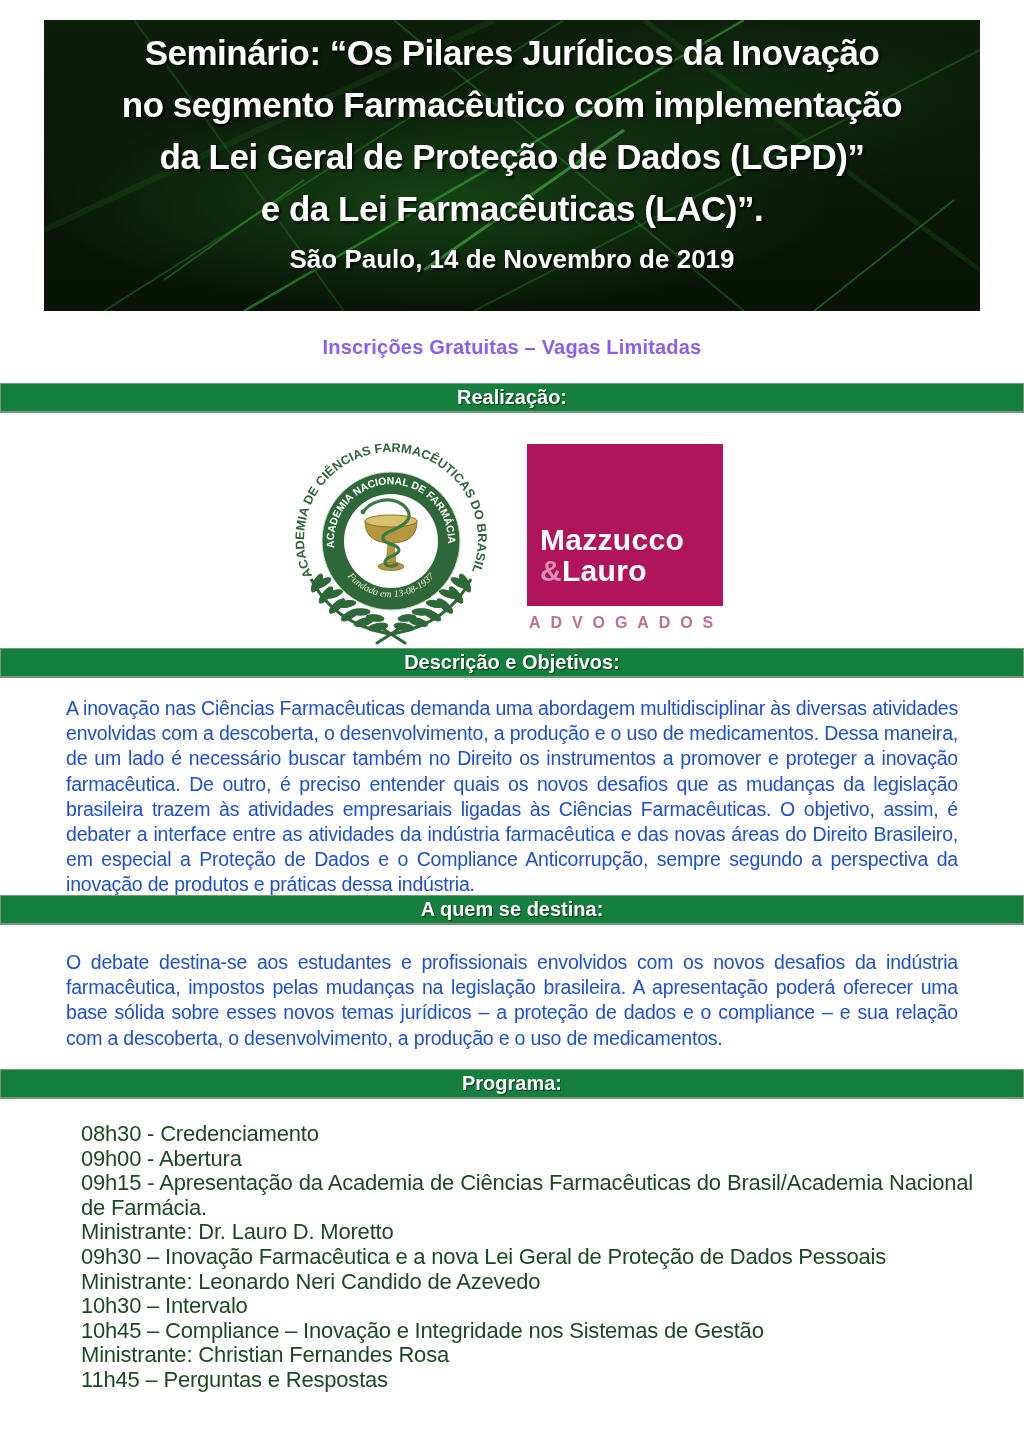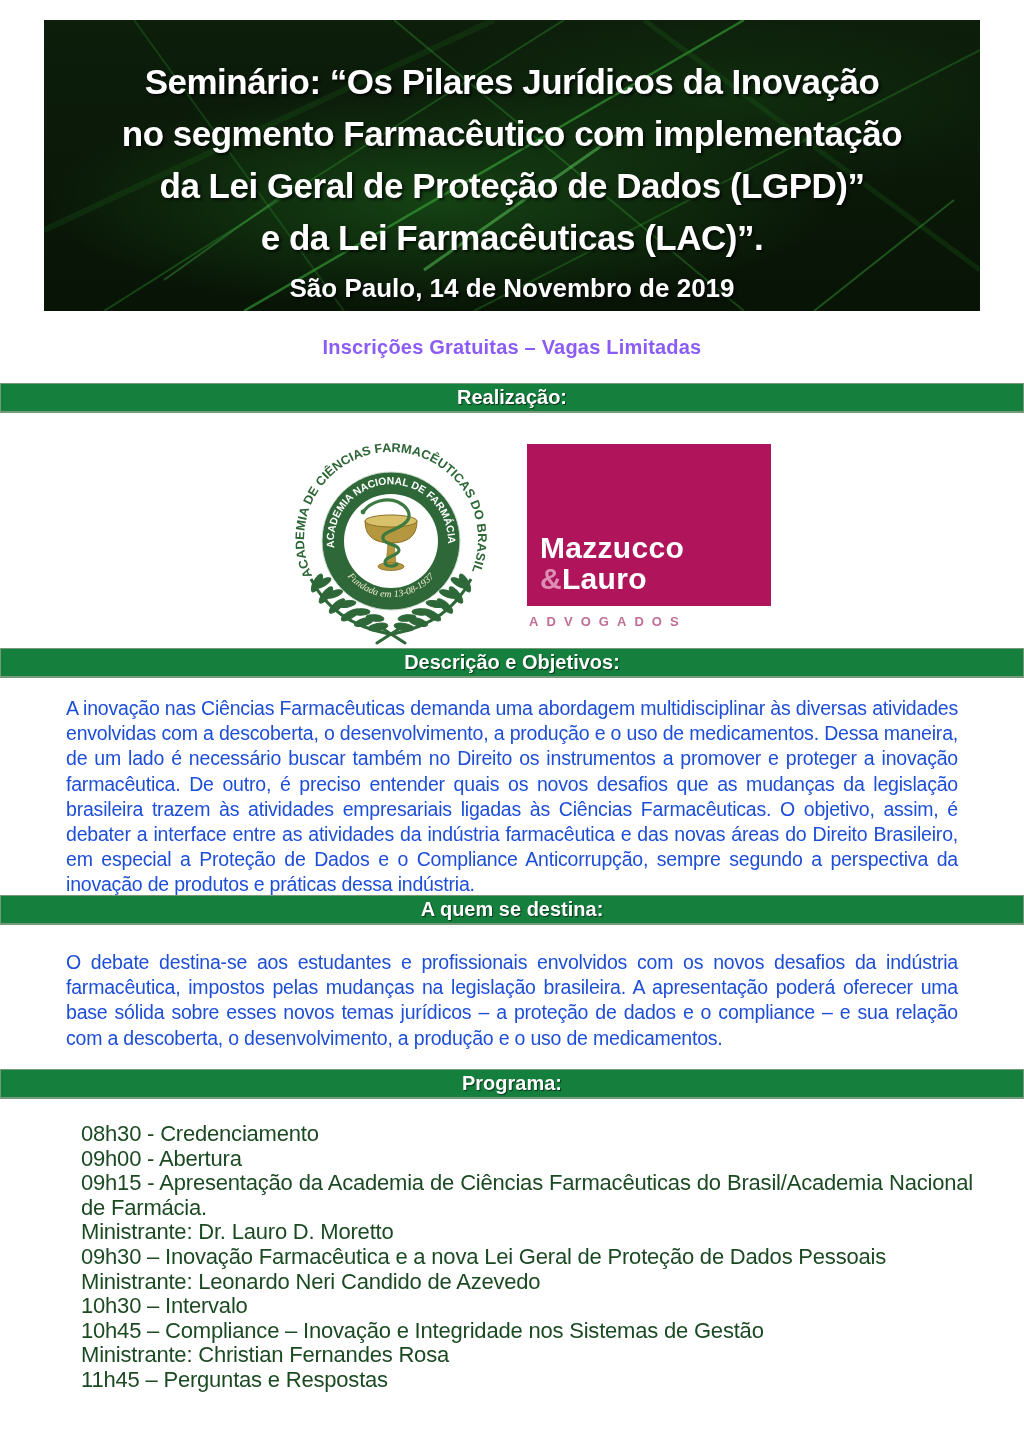--- a/index.html
+++ b/index.html
@@ -11,21 +11,21 @@
   
   .banner{
     position:absolute;left:44px;top:20px;width:936px;height:291px;
     background:
       radial-gradient(ellipse 60% 55% at 42% 62%, rgba(38,130,38,0.40), rgba(0,0,0,0) 70%),
       radial-gradient(ellipse 50% 45% at 72% 28%, rgba(28,100,28,0.25), rgba(0,0,0,0) 70%),
       linear-gradient(#0d1e0b,#081406);
     color:#ffffff;text-align:center;font-weight:bold;overflow:hidden;
   }
   .banner-bg{position:absolute;left:0;top:0;}
-  .banner-text{position:relative;padding-top:36px;}
+  .banner-text{position:relative;padding-top:7px;}
   .banner-line{
     font-size:35px;line-height:52px;letter-spacing:-0.5px;
     text-shadow:2px 2px 3px rgba(0,0,0,0.75);
   }
   .banner-date{
     font-size:26px;line-height:32px;margin-top:8px;
     text-shadow:2px 2px 3px rgba(0,0,0,0.75);
   }
   
   .notice{
@@ -43,31 +43,31 @@
   .bar-descricao{top:648px;}
   .bar-destina{top:895px;text-align:center;}
   .bar-programa{top:1069px;}
   
   .logos{
     position:absolute;top:437px;left:0;width:1024px;
     display:flex;justify-content:center;align-items:flex-start;gap:38px;
   }
   .mm-wrap{margin-top:7px;width:204px;}
   .mm-square{
-    width:244px;height:162px;background:#b0145a;box-sizing:border-box;
+    width:196px;height:162px;background:#b0145a;box-sizing:border-box;
     display:flex;flex-direction:column;justify-content:flex-end;
-    padding:0 0 12px 13px;
+    padding:0 0 20px 13px;
   }
   .mm-line1,.mm-line2{
     color:#ffffff;font-weight:bold;font-size:30px;line-height:31px;letter-spacing:0.3px;
   }
   .mm-amp{color:#dc8fb4;font-weight:bold;}
   .mm-sub{
     margin-top:8px;padding-left:2px;color:#c06e97;font-weight:bold;
-    font-size:13px;letter-spacing:0.62em;white-space:nowrap;
+    font-size:16px;letter-spacing:0.62em;white-space:nowrap;
   }
   
   .para{
     position:absolute;left:66px;width:892px;text-align:justify;
     font-size:19.5px;line-height:25.2px;color:#1d4ed8;letter-spacing:-0.2px;
   }
   .para-descricao{top:696px;}
   .para-destina{top:950px;}
   
   .program{

